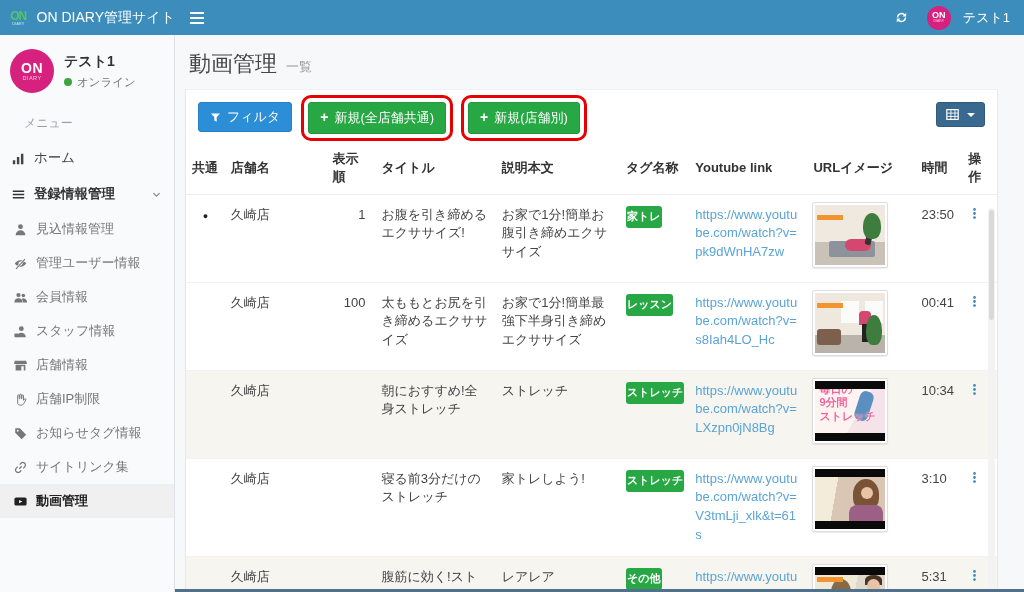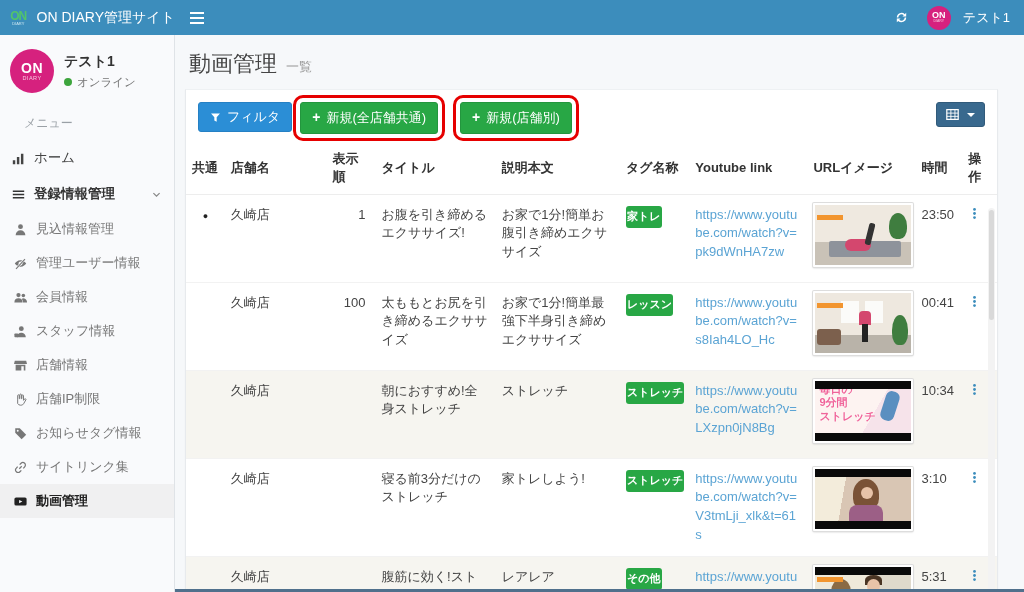--- a/index.html
+++ b/index.html
@@ -45,21 +45,21 @@
 
   
   .content { flex:1; background:#f6f8fa; padding:10px 26px 0 10px; position:relative; min-width:0; }
   .page-head { display:flex; align-items:baseline; gap:9px; padding:4px 2px 10px 4px; }
   .page-title { font-size:22px; font-weight:500; color:#444; }
   .page-sub { font-size:13px; color:#999; }
 
   .box { background:#fff; border:1px solid #e7eaed; border-top:1px solid #eef1f3; box-shadow:0 1px 1px rgba(0,0,0,0.05); position:relative; min-height:505px; }
   .box-toolbar { display:flex; align-items:flex-start; padding:12px 12px 10px 12px; position:relative; }
   .btn { display:inline-flex; align-items:center; gap:6px; border:1px solid transparent; border-radius:3px; padding:5px 11px; font-size:13px; color:#fff; cursor:pointer; line-height:1.4; white-space:nowrap; }
-  .btn-filter { background:#2b8ed6; border-color:#2580c4; margin-right:8px; }
+  .btn-filter { background:#2b8ed6; border-color:#2580c4; margin-right:16px; }
   .btn-green { background:#28a745; border-color:#23963e; }
   .annotated { outline:3px solid #e60000; outline-offset:4px; margin-right:22px; }
   .plus { font-weight:bold; font-size:14px; }
   .btn-view { margin-left:auto; background:#39698e; border-color:#315a7a; padding:5px 9px; }
   .caret { width:0; height:0; border-left:4px solid transparent; border-right:4px solid transparent; border-top:4px solid #fff; margin-left:2px; }
 
   
   table { width:100%; border-collapse:collapse; table-layout:fixed; }
   th { text-align:left; font-size:13px; font-weight:bold; color:#333; padding:6px 6px 8px 6px; border-bottom:1px solid #ededed; }
   td { vertical-align:top; padding:11px 6px; font-size:13px; color:#444; border-top:1px solid #f2f2f2; line-height:1.45; }
@@ -68,21 +68,21 @@
   .col-common{width:38px;} .col-store{width:100px;} .col-order{width:48px;} .col-title{width:118px;}
   .col-desc{width:122px;} .col-tag{width:68px;} .col-yt{width:116px;} .col-img{width:106px;}
   .col-time{width:46px;} .col-act{width:34px;}
   td.num { text-align:right; padding-right:10px; }
   .common-dot { font-size:9px; color:#222; line-height:1; }
   .badge { display:inline-block; background:#28a745; color:#fff; font-size:11px; font-weight:bold; padding:3px 1px; border-radius:3px; white-space:nowrap; }
   a.yt { color:#5ba4d4; text-decoration:none; word-break:break-all; display:block; cursor:pointer; }
   .dots { cursor:pointer; display:inline-block; }
 
   
-  .thumb { width:100px; height:64px; background:#000; border:2px solid #fff; box-shadow:0 0 0 1px #ddd, 0 1px 2px rgba(0,0,0,0.25); border-radius:1px; position:relative; overflow:hidden; margin-top:-3px; }
+  .thumb { width:74px; height:64px; background:#000; border:2px solid #fff; box-shadow:0 0 0 1px #ddd, 0 1px 2px rgba(0,0,0,0.25); border-radius:1px; position:relative; overflow:hidden; margin-top:-3px; }
   .thumb .bar-t,.thumb .bar-b { position:absolute; left:0; right:0; height:8px; background:#0a0a0a; }
   .thumb .bar-t{top:0;} .thumb .bar-b{bottom:0;}
   .thumb .scene { position:absolute; left:0; right:0; top:0; bottom:0; }
   .thumb-1 .scene { background:linear-gradient(#efe9e0 0 62%, #c9c2b7 62% 100%); }
   .thumb-1 .mat { position:absolute; left:14px; right:10px; bottom:8px; height:16px; background:#8e939b; border-radius:2px; }
   .thumb-1 .person { position:absolute; left:30px; bottom:14px; width:26px; height:12px; background:#d4476e; border-radius:6px; }
   .thumb-1 .legs { position:absolute; left:52px; bottom:20px; width:6px; height:22px; background:#333; transform:rotate(14deg); border-radius:2px; }
   .thumb-1 .plant { position:absolute; right:4px; top:8px; width:18px; height:26px; background:#3f7d3f; border-radius:50% 50% 40% 40%; }
   .thumb-2 .scene { background:linear-gradient(#eee8df 0 70%, #b9b3a9 70% 100%); }
   .thumb-2 .poster1 { position:absolute; left:26px; top:8px; width:18px; height:22px; background:#fbfbf9; box-shadow:24px 0 0 #fbfbf9; }

